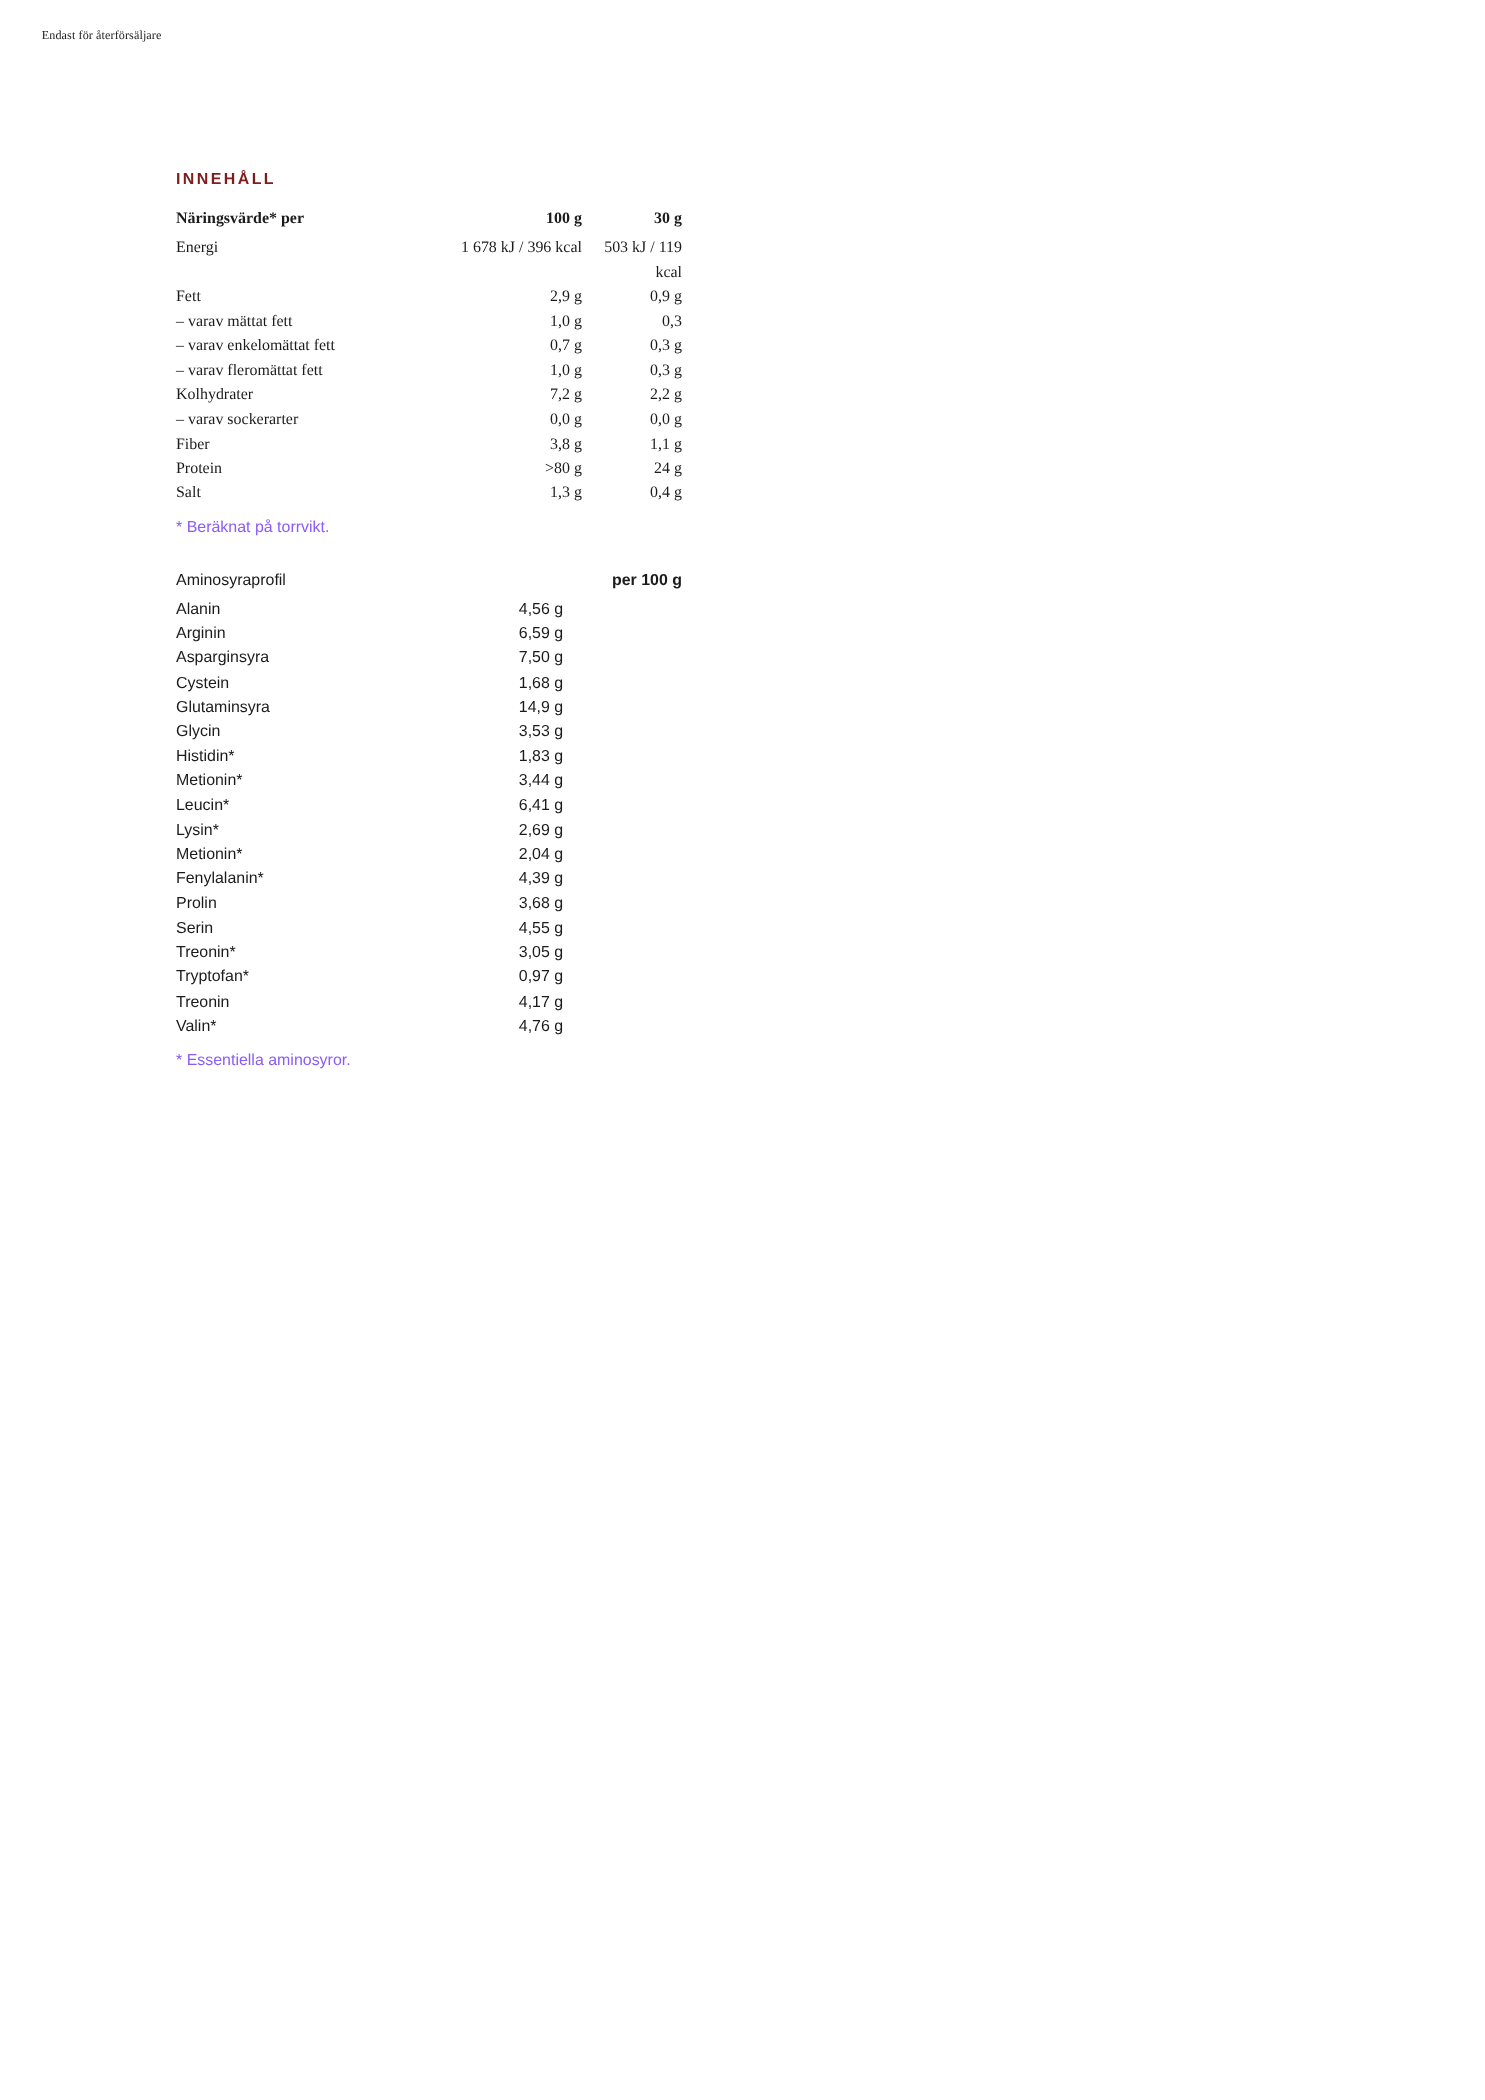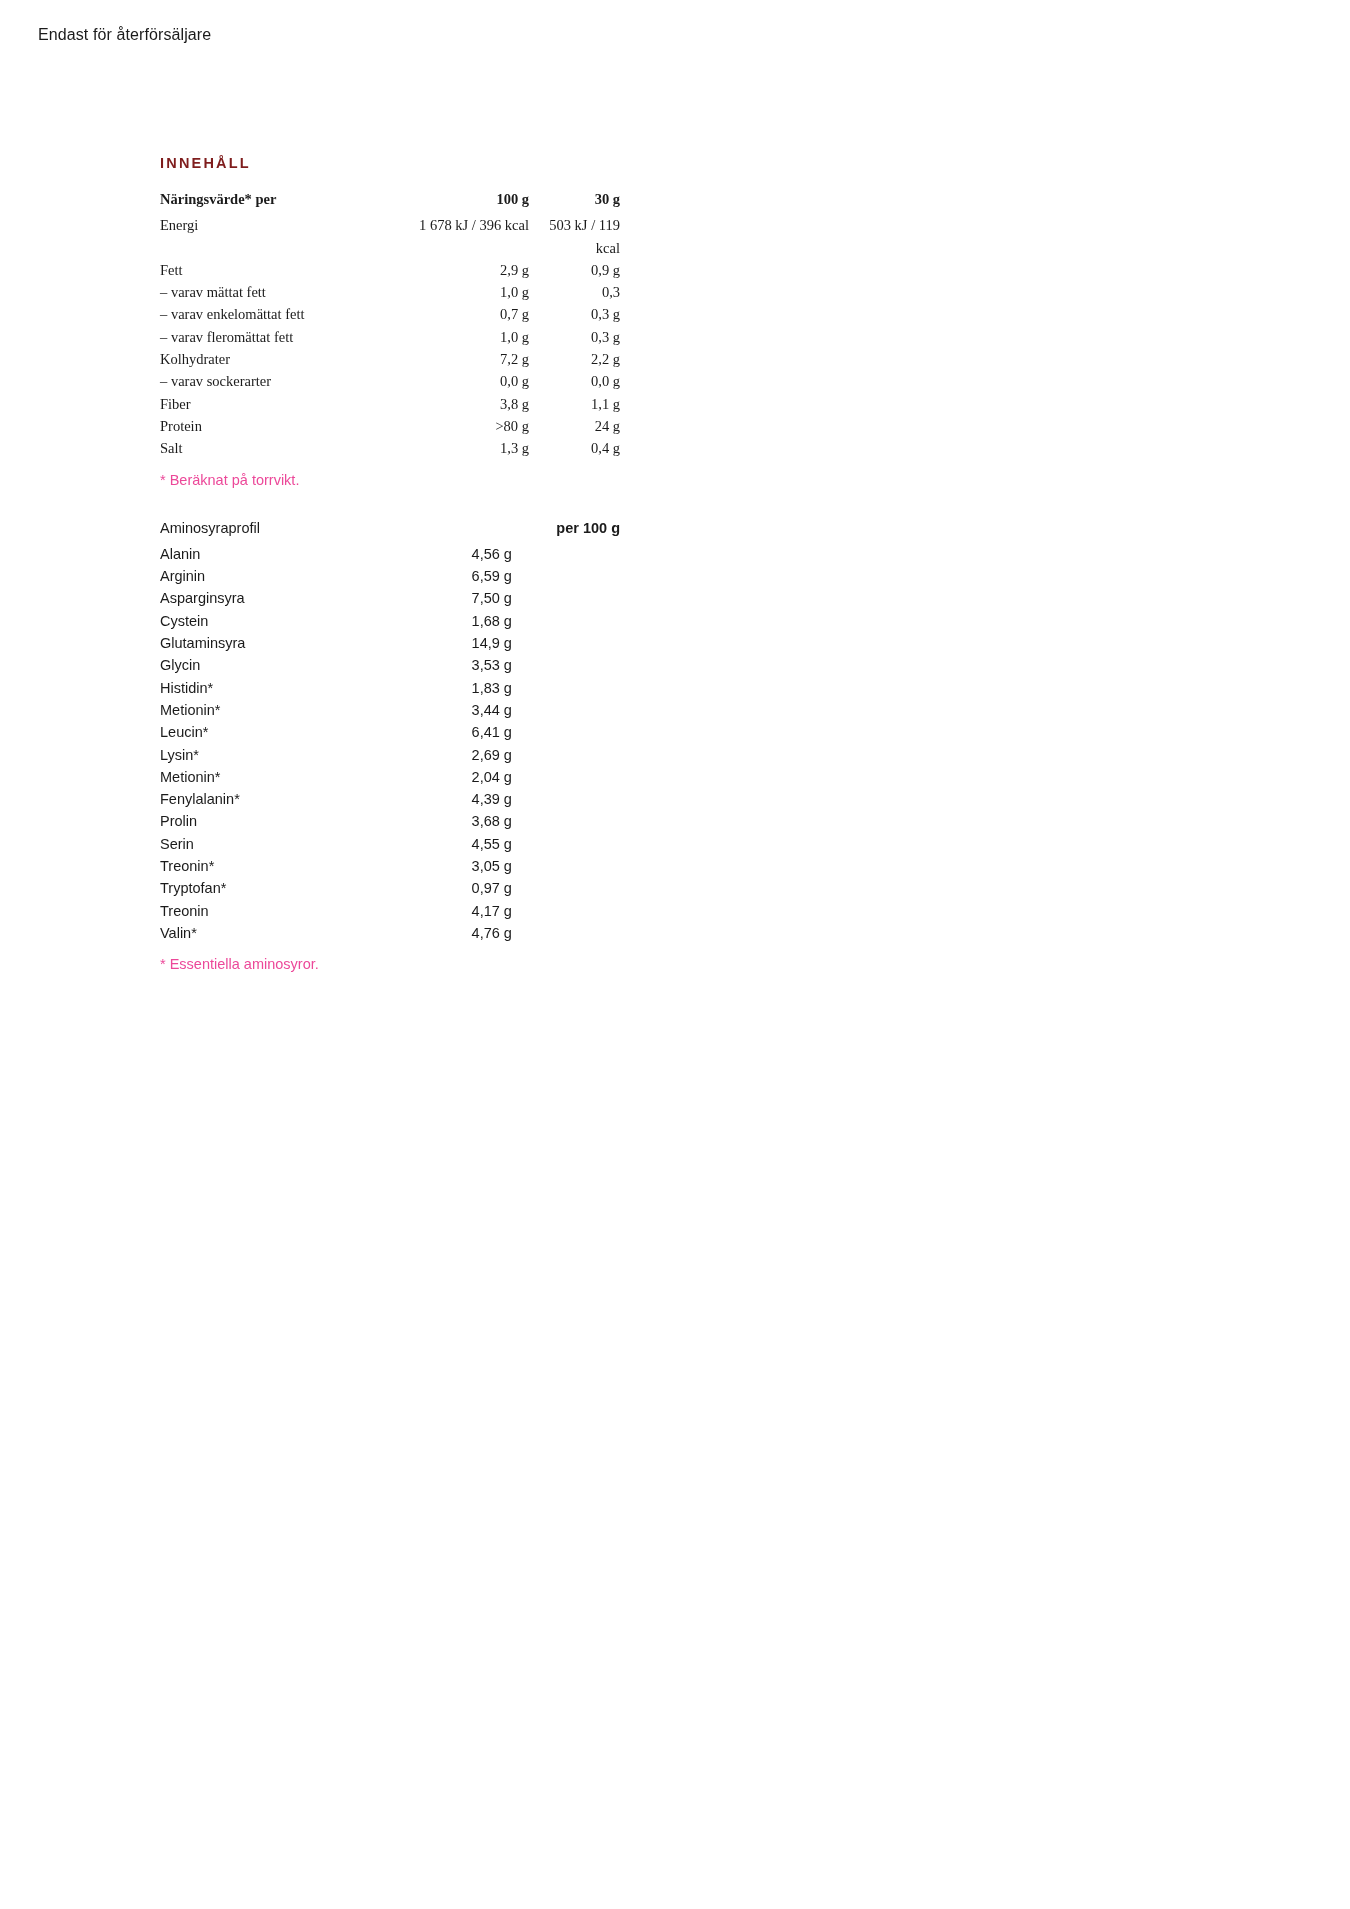--- a/index.html
+++ b/index.html
@@ -19,23 +19,24 @@
 
   .page {
     position: absolute;
     inset: 0;
   }
 
   .retailer-note {
     position: absolute;
     top: 26px;
     left: 38px;
-    font-size: 16px;
+    font-size: 11px;
     letter-spacing: 0.1px;
     color: #1b1b1b;
+    font-family: Liberation Serif, serif;
   }
 
   .content {
     position: absolute;
     top: 155px;
     left: 160px;
     width: 470px;
   }
 
   .section-title {
@@ -73,21 +74,21 @@
   }
   table.nutri th.v1, table.nutri th.v2,
   table.nutri td.v1, table.nutri td.v2 {
     text-align: right;
   }
 
   .footnote {
     font-size: 14.5px;
     line-height: 22px;
     margin-top: 9px;
-    color: #ec4899;
+    color: #8b5cf6;
   }
 
   .amino-block {
     margin-top: 26px;
   }
 
   table.amino {
     border-collapse: collapse;
     table-layout: fixed;
     width: 460px;

